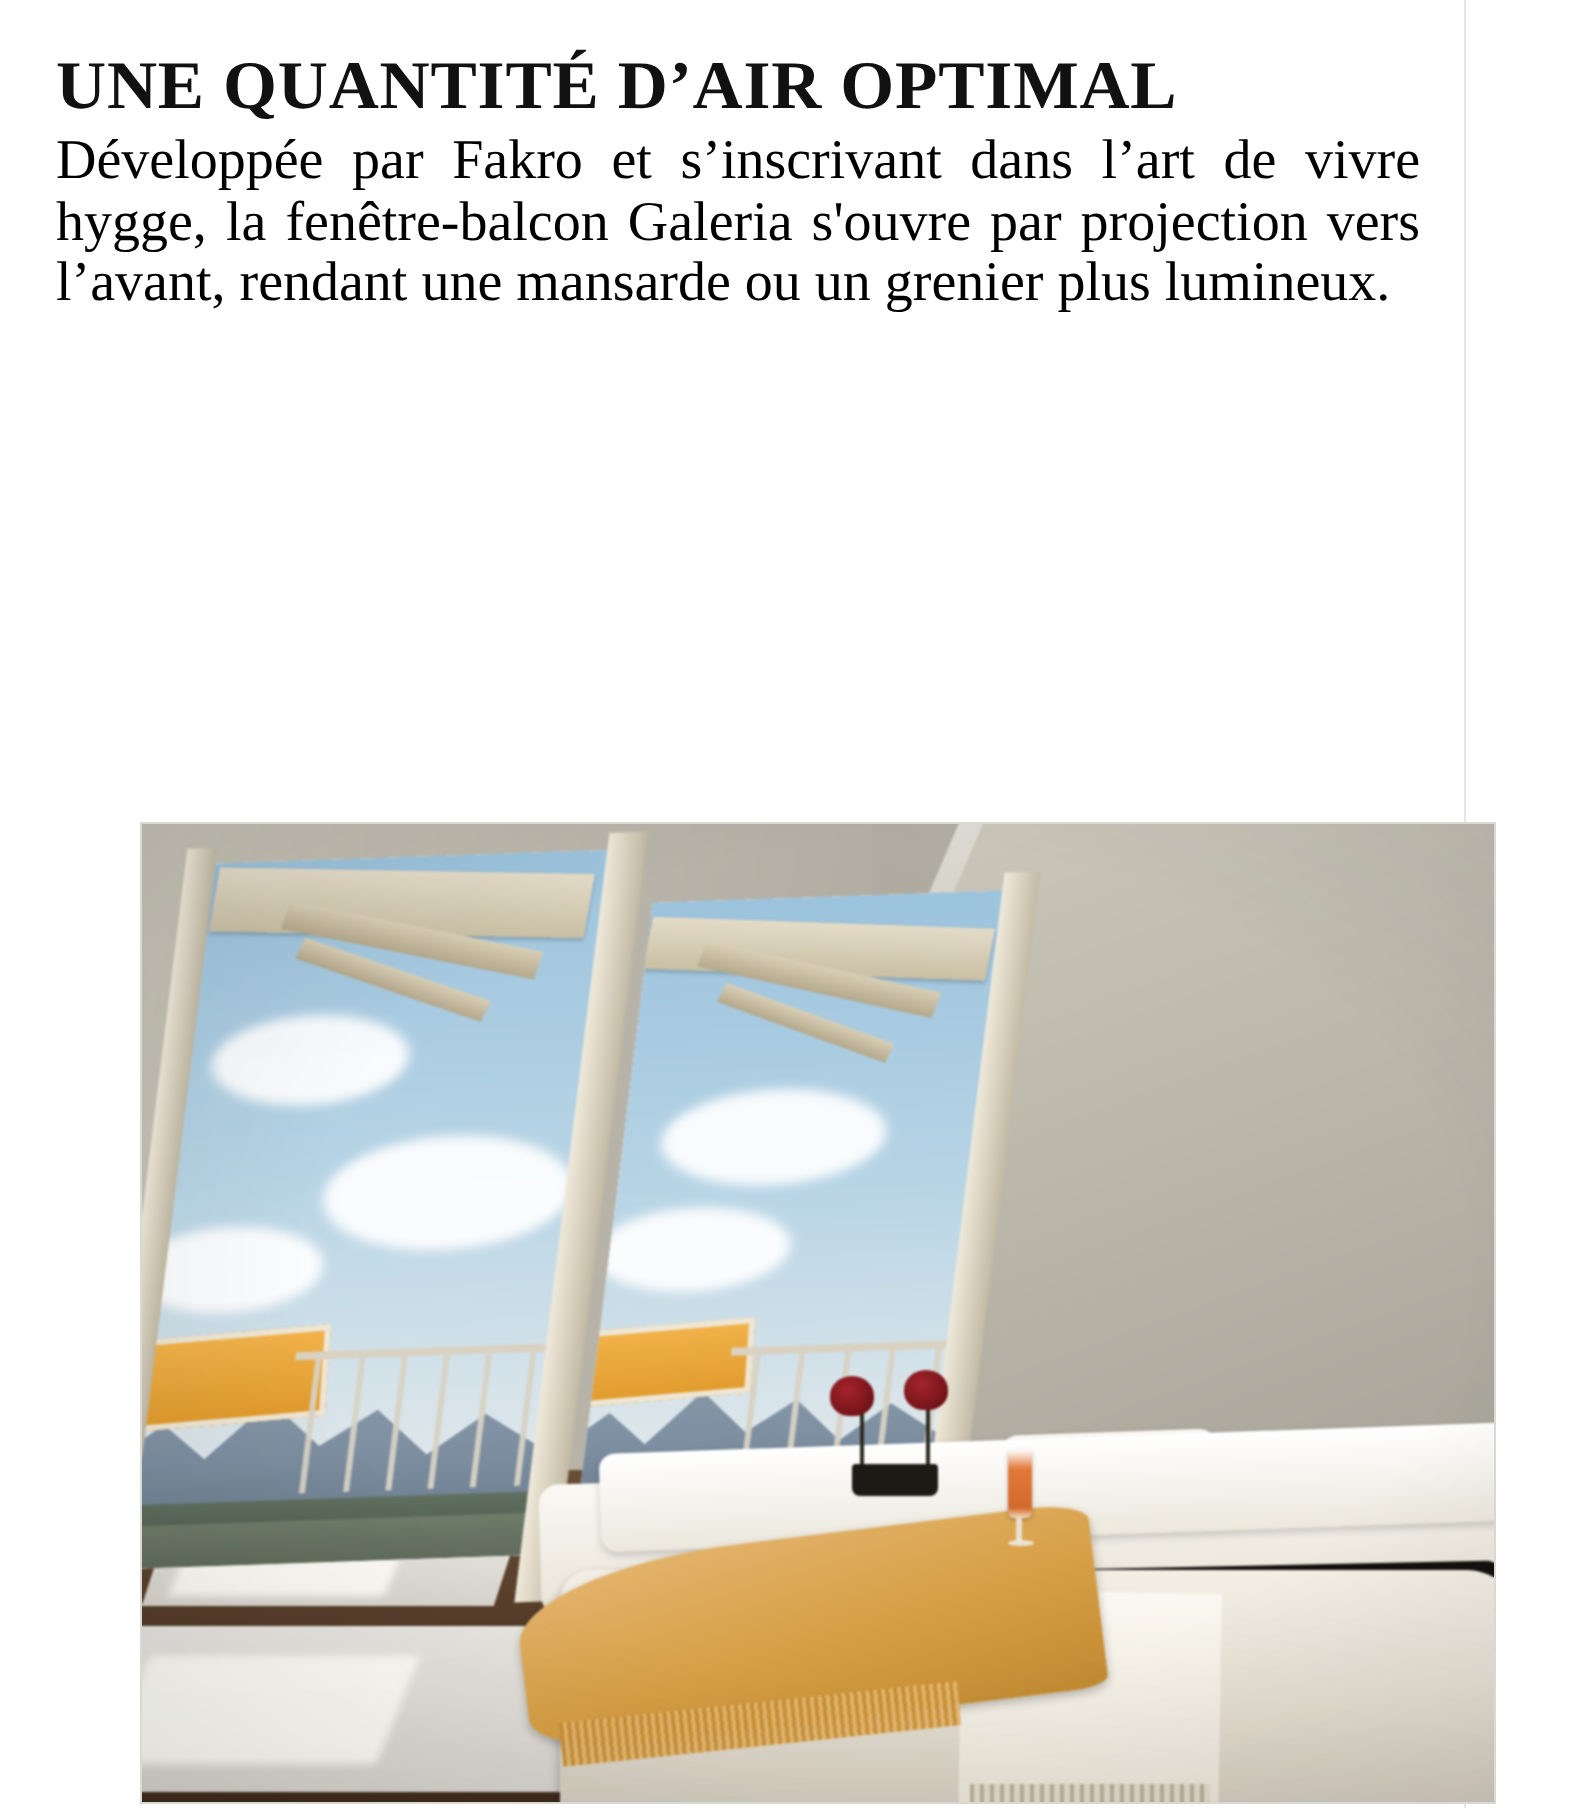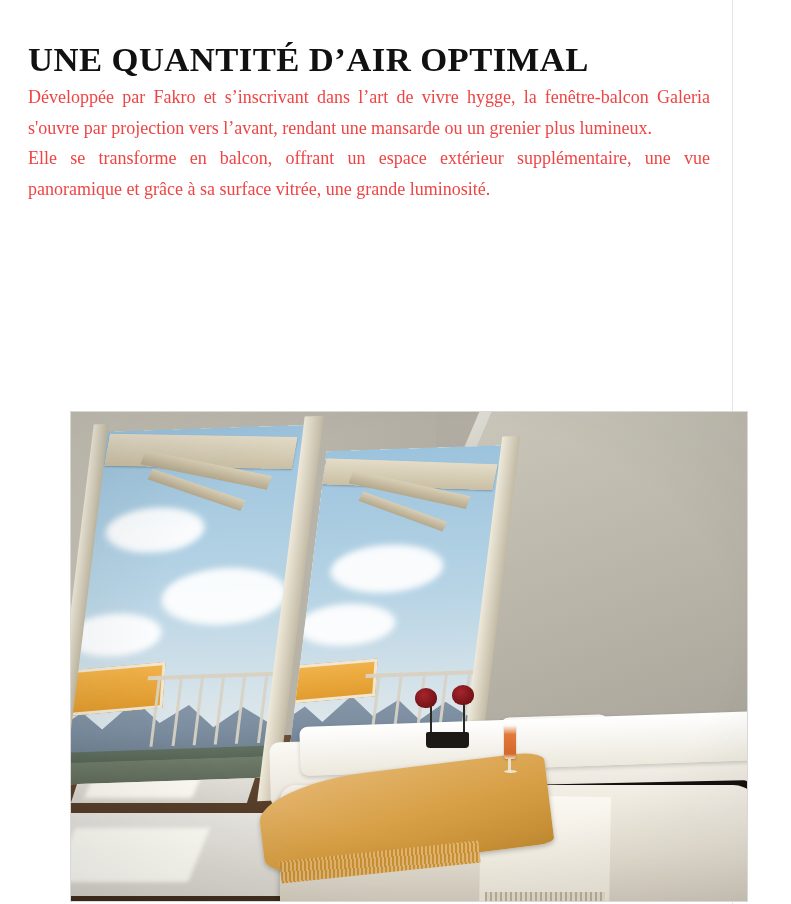--- a/index.html
+++ b/index.html
@@ -22,21 +22,21 @@
     top: 0;
     left: 732px;
     width: 1px;
     height: 904px;
     background: #e6e6e6;
   }
 
   .article {
     position: absolute;
     left: 28px;
-    top: 16px;
+    top: 0;
     width: 682px;
   }
 
   .headline {
     margin: 0;
     padding: 26px 0 0 0;
     font-family: "Liberation Serif", "DejaVu Serif", serif;
     font-weight: bold;
     font-size: 34px;
     line-height: 36px;
@@ -47,25 +47,25 @@
     transform-origin: left center;
   }
 
   .body-copy {
     margin: 0;
     padding-top: 4px;
   }
 
   .para {
     margin: 0;
-    font-size: 18px;
+    font-size: 28px;
     line-height: 30.5px;
     text-align: justify;
     text-justify: inter-word;
-    color: #ef4444;
+    color: #000000;
     -webkit-font-smoothing: none;
   }
 
   
   .photo {
     position: absolute;
     left: 30px;
     top: 395px;
     width: 678px;
     height: 491px;
@@ -404,21 +404,20 @@
 <body>
 
 <div class="page-rule"></div>
 
 <div class="article">
 
   <h1 class="headline">UNE QUANTITÉ D’AIR OPTIMAL</h1>
 
   <div class="body-copy">
     <p class="para">Développée par Fakro et s’inscrivant dans l’art de vivre hygge, la fenêtre-balcon Galeria s'ouvre par projection vers l’avant, rendant une mansarde ou un grenier plus lumineux.</p>
-    <p class="para">Elle se transforme en balcon, offrant un espace extérieur supplémentaire, une vue panoramique et grâce à sa surface vitrée, une grande luminosité.</p>
   </div>
 
 </div>
 
 <figure class="photo">
   <div class="photo-inner">
 
     <div class="wall-left"></div>
     <div class="wall-right"></div>
     <div class="ceiling-slope"></div>

